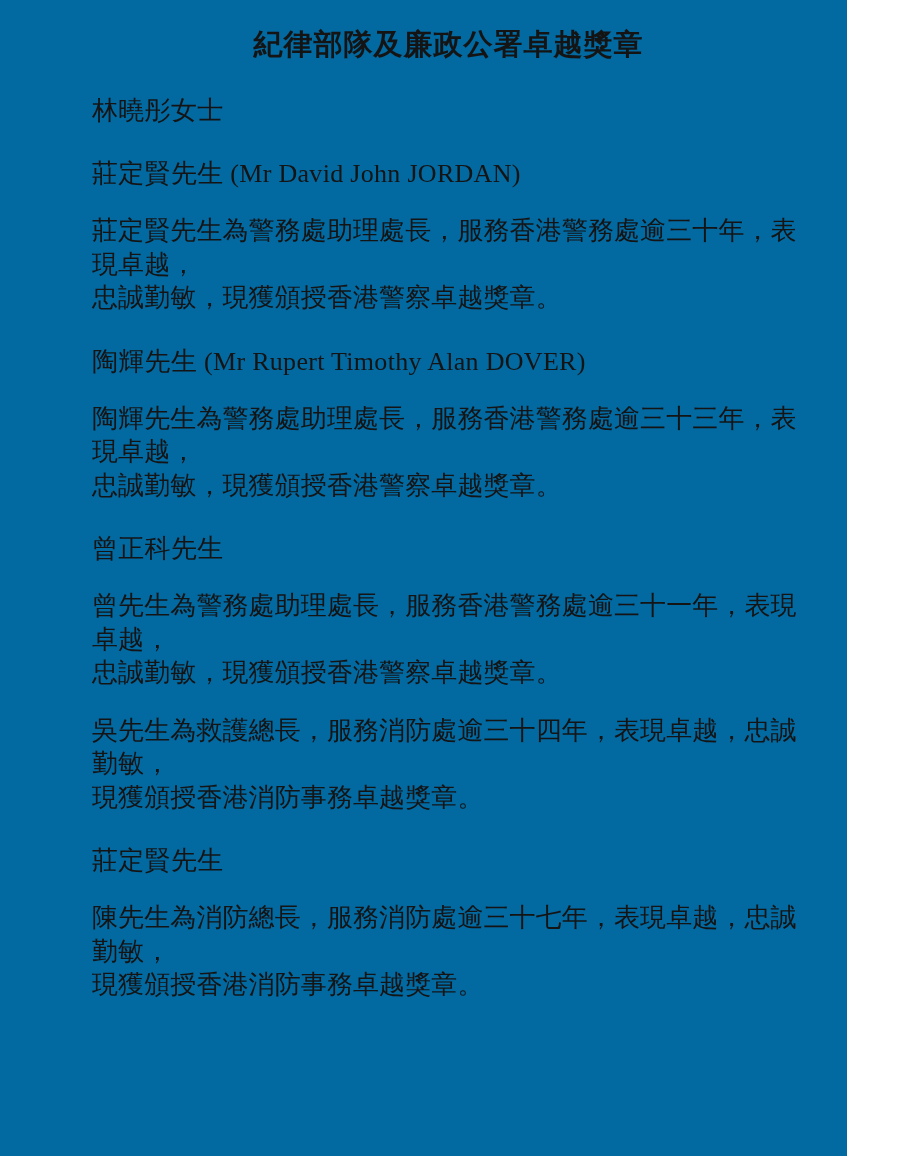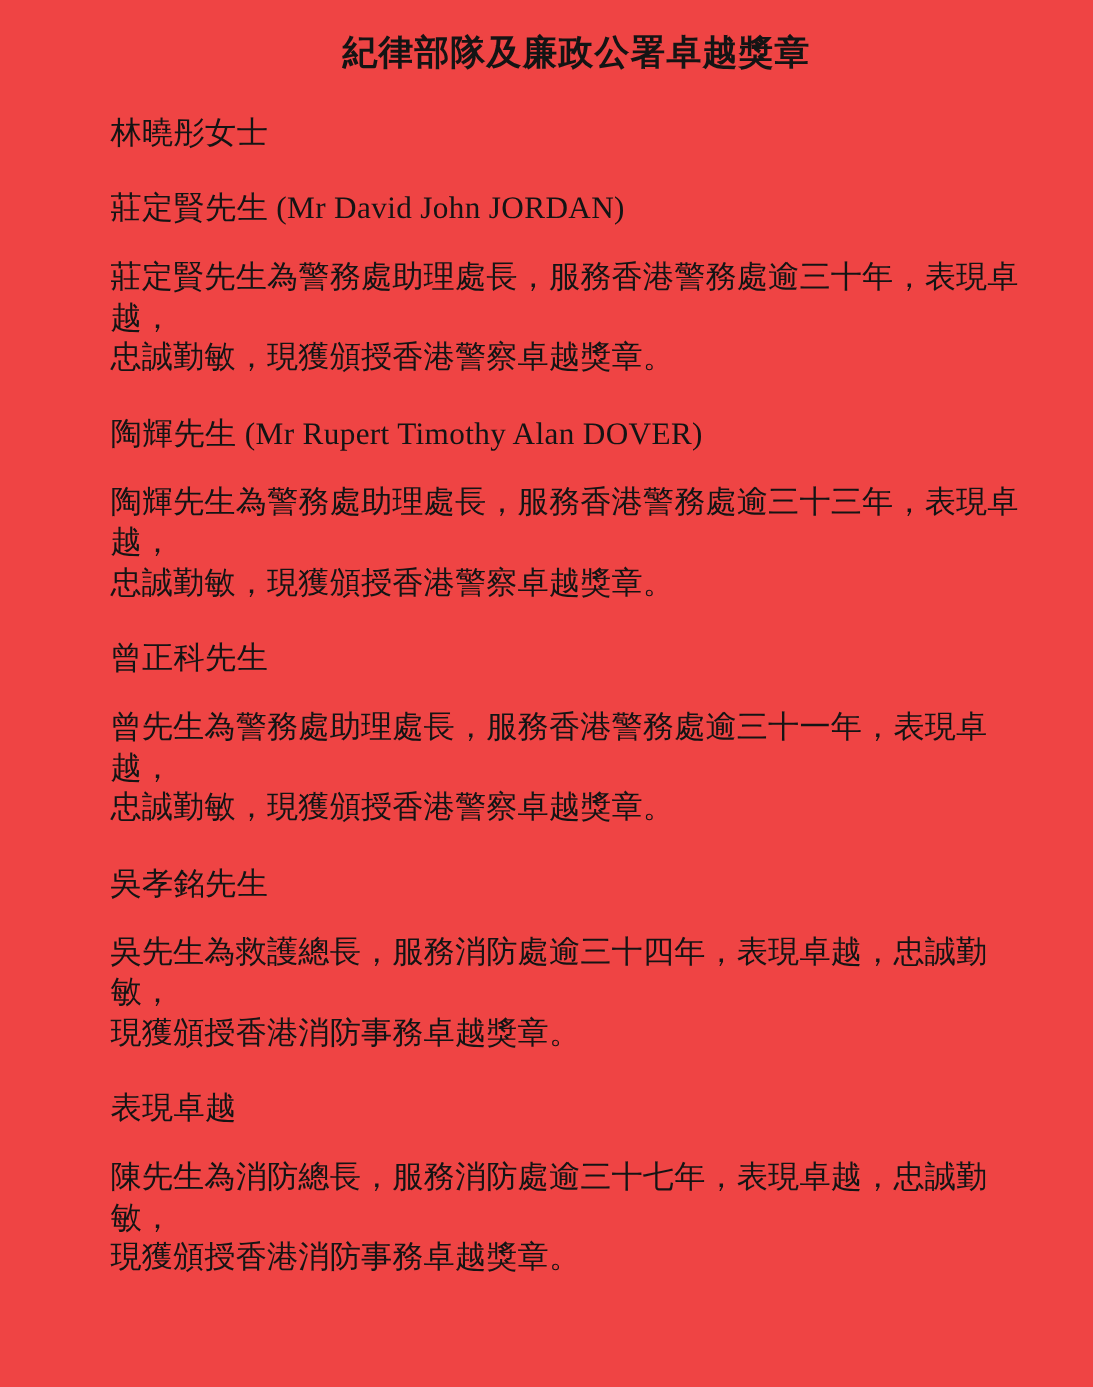--- a/index.html
+++ b/index.html
@@ -9,24 +9,24 @@
   }
   body {
     width: 911px;
     height: 1156px;
     overflow: hidden;
     font-family: "Liberation Serif", "DejaVu Serif", serif;
     color: #141414;
   }
   .doc {
     box-sizing: border-box;
-    width: 911px;
+    width: 847px;
     height: 1156px;
     padding: 24px 42px 0 92px;
-    background: #ef4444;
+    background: #0369a1;
   }
   .doc-title {
     margin: 0;
     font-size: 29px;
     font-weight: bold;
     line-height: 40px;
     text-align: center;
     letter-spacing: 1px;
   }
   .section-name {
@@ -69,24 +69,23 @@
 忠誠勤敏，現獲頒授香港警察卓越獎章。</p>
   </section>
 
   <section>
     <h2 class="section-name">曾正科先生</h2>
     <p class="section-body">曾先生為警務處助理處長，服務香港警務處逾三十一年，表現卓越，
 忠誠勤敏，現獲頒授香港警察卓越獎章。</p>
   </section>
 
   <section>
-    <h2 class="section-name">吳孝銘先生</h2>
     <p class="section-body">吳先生為救護總長，服務消防處逾三十四年，表現卓越，忠誠勤敏，
 現獲頒授香港消防事務卓越獎章。</p>
   </section>
 
   <section>
-    <h2 class="section-name">表現卓越</h2>
+    <h2 class="section-name">莊定賢先生</h2>
     <p class="section-body">陳先生為消防總長，服務消防處逾三十七年，表現卓越，忠誠勤敏，
 現獲頒授香港消防事務卓越獎章。</p>
   </section>
 
 </div>
 
 </body></html>

